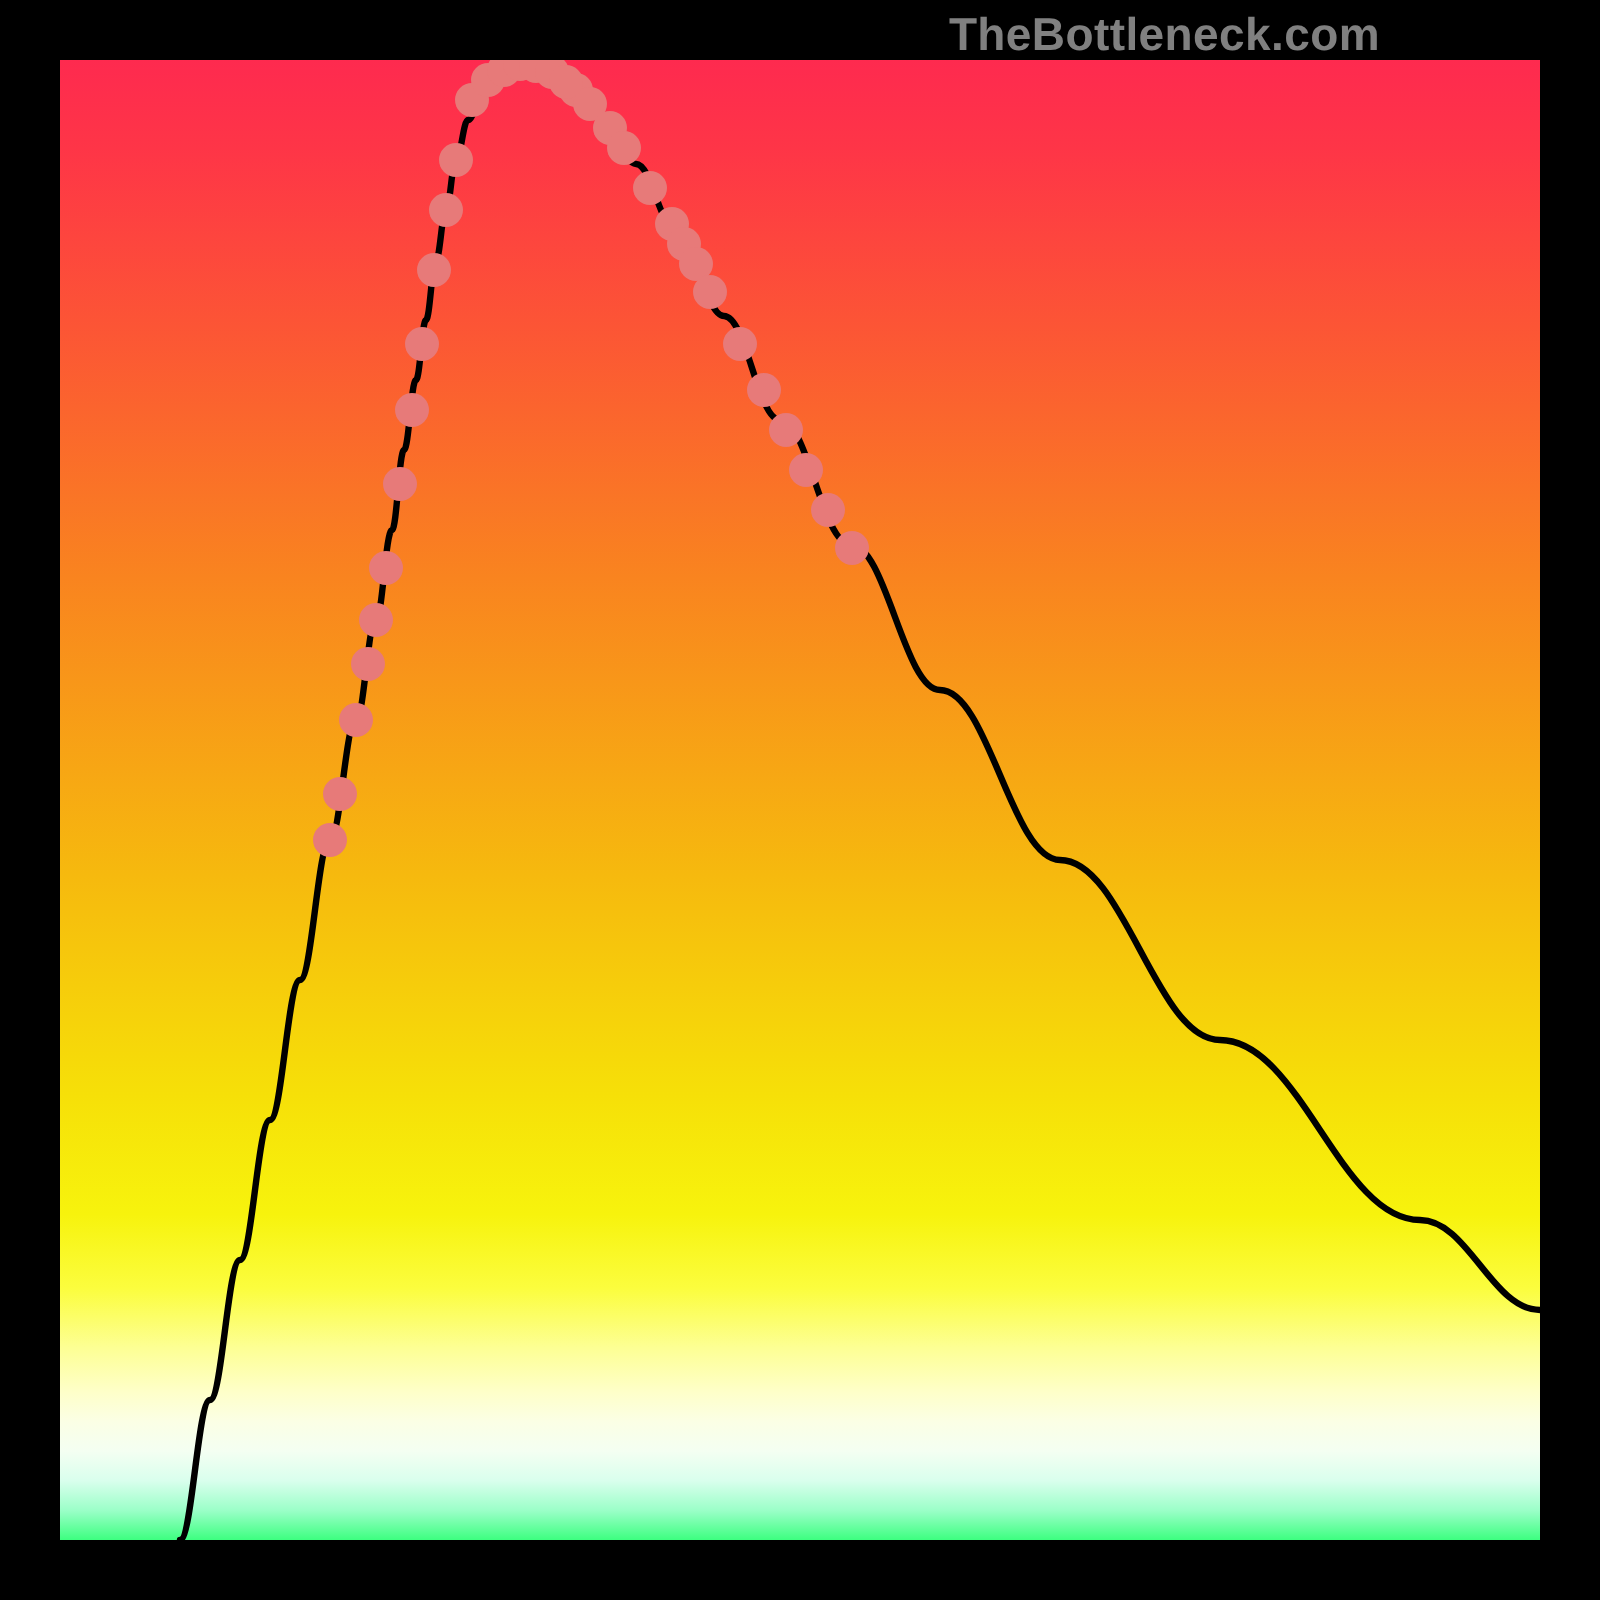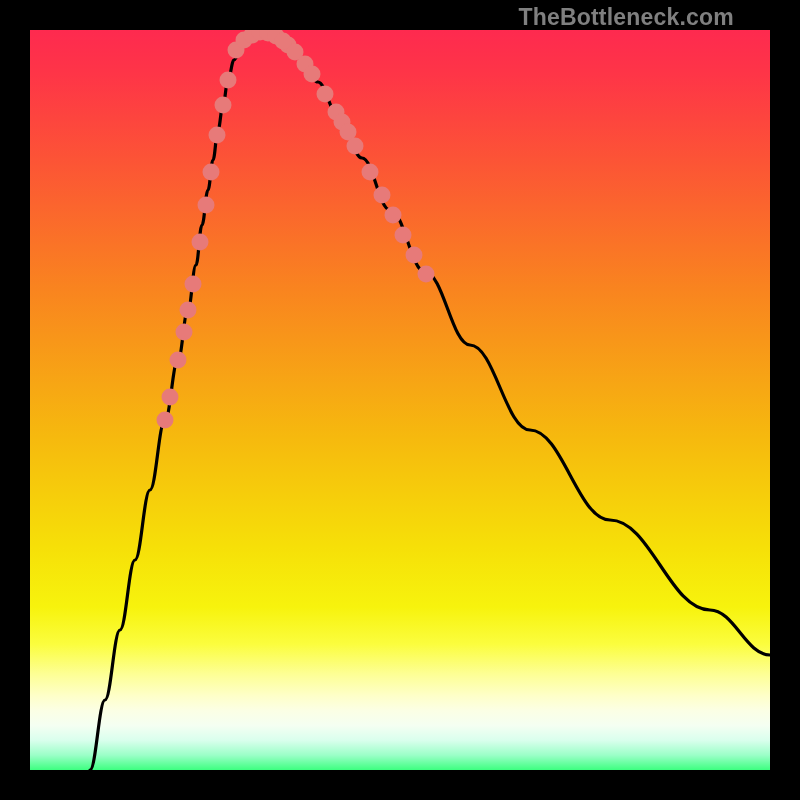--- a/index.html
+++ b/index.html
@@ -9,21 +9,20 @@
     height: 800px;
     overflow: hidden;
     background: #000;
     font-family: Arial, Helvetica, sans-serif;
   }
   .frame {
     position: relative;
     width: 700px;
     height: 800px;
     background: #000;
-    padding-left: 44px;
   }
   .plot {
     position: absolute;
     left: 30px;
     top: 30px;
     width: 740px;
     height: 740px;
     background: linear-gradient(to bottom,
       #fe2a4f 0%,
       #fe3547 6%,

